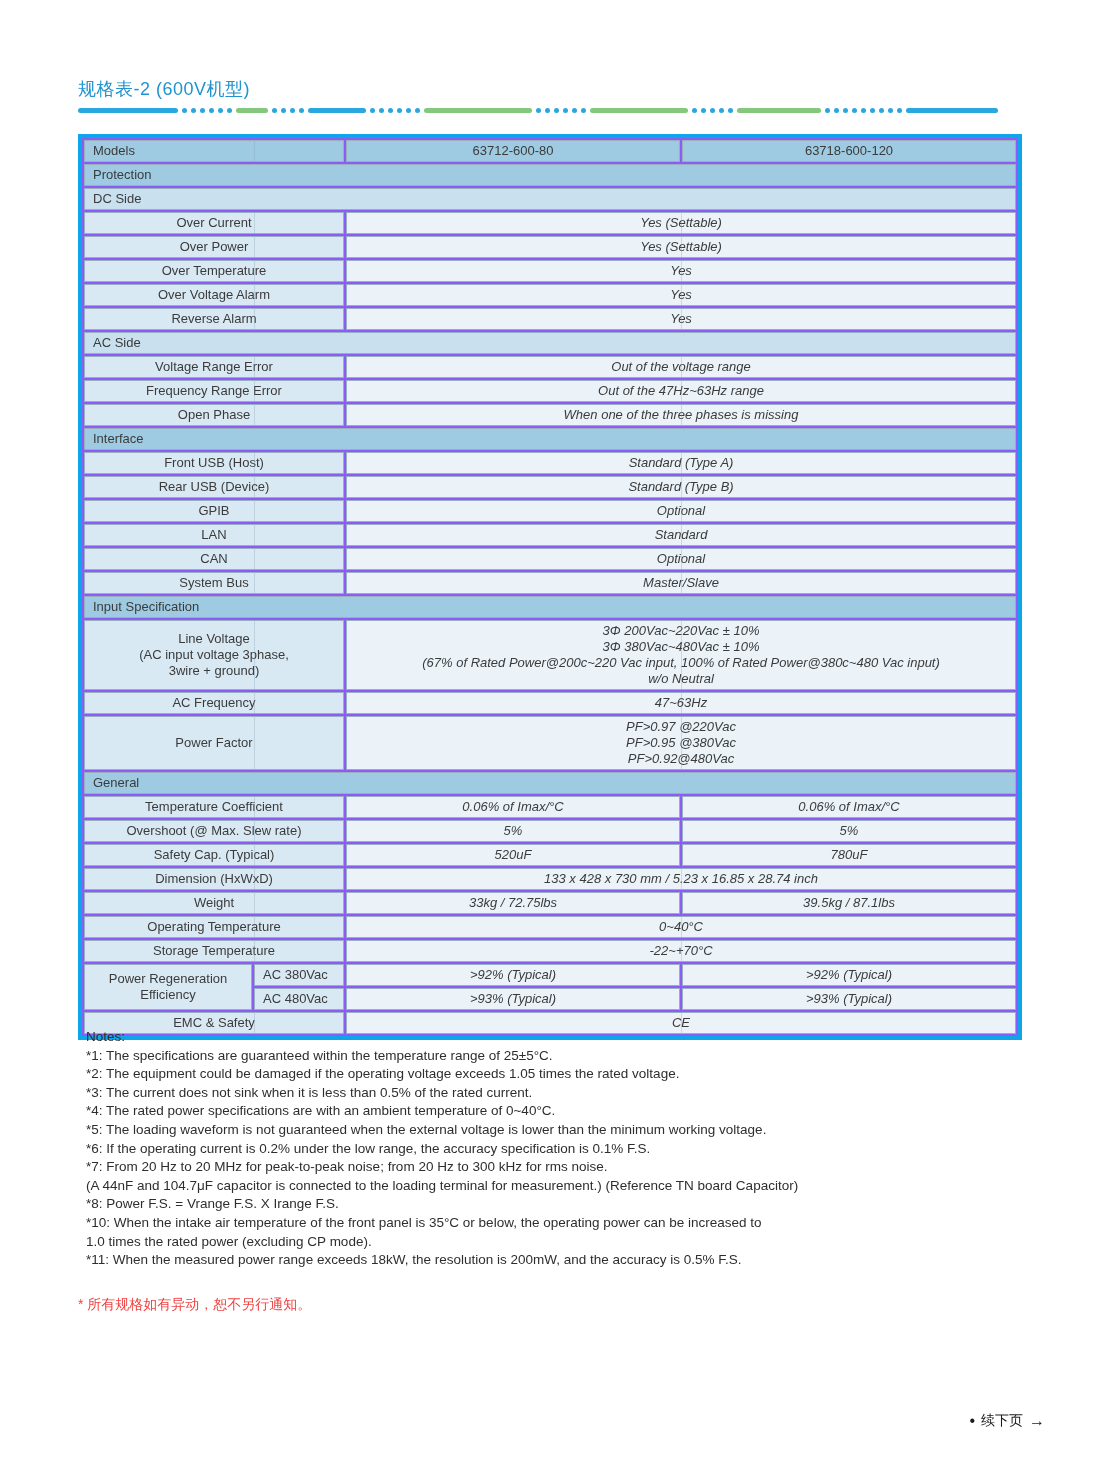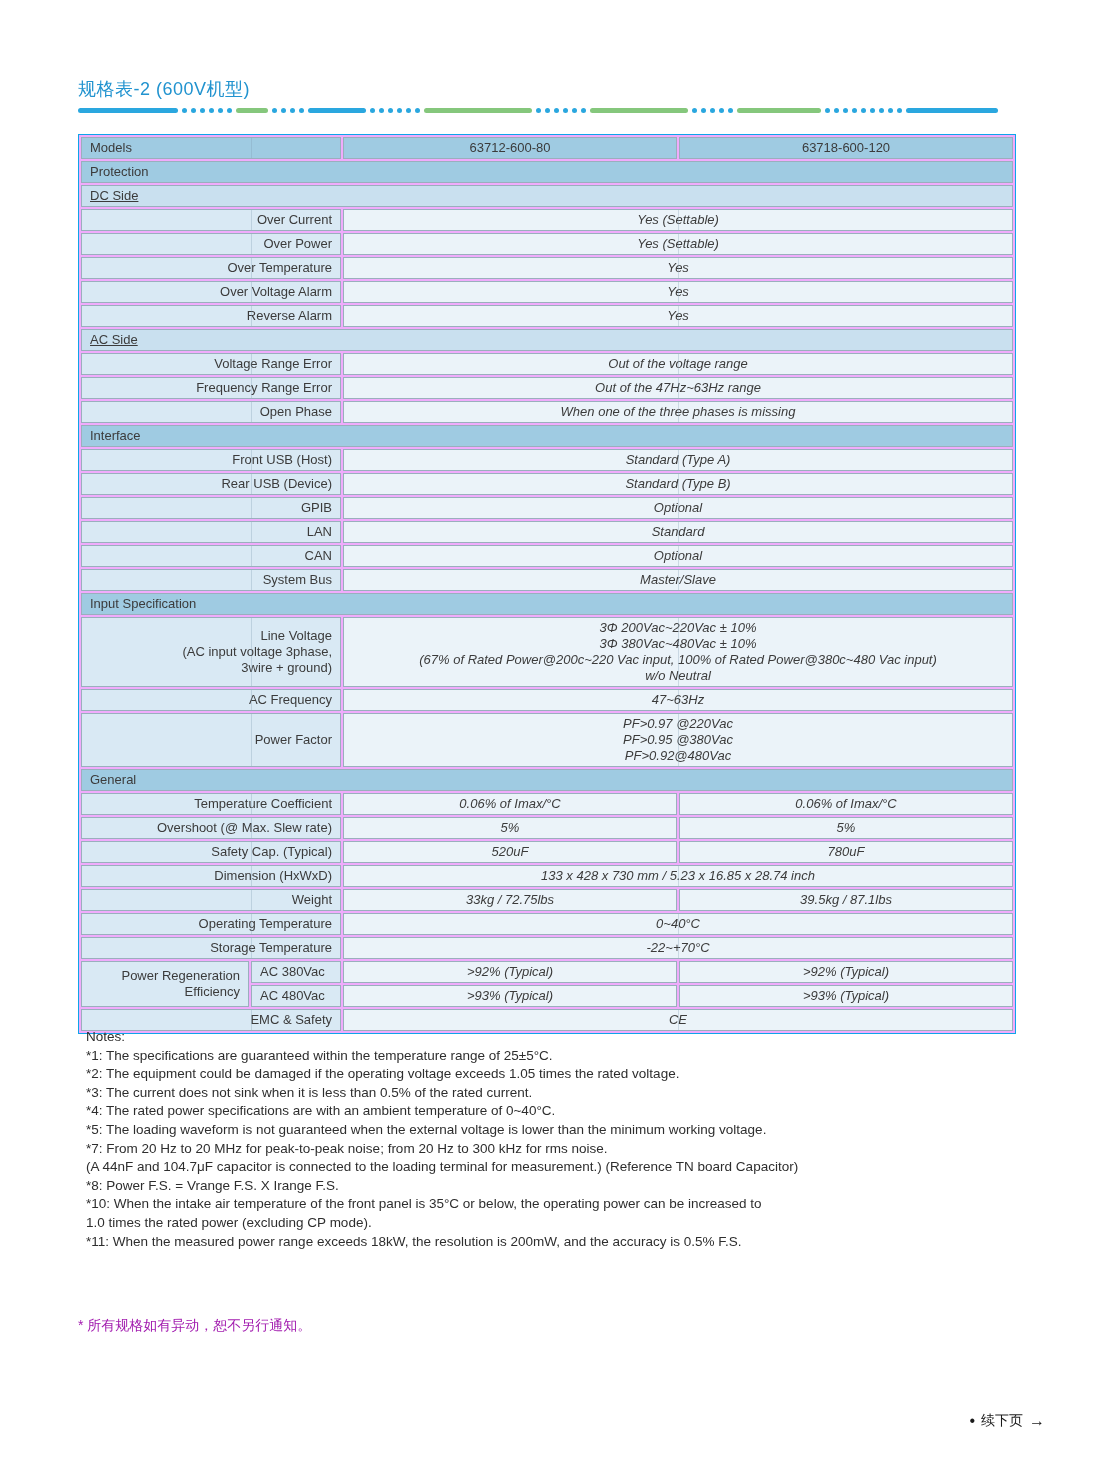--- a/index.html
+++ b/index.html
@@ -23,56 +23,56 @@
     position: absolute; left: 78px; top: 107px; width: 947px; height: 6px;
     display: flex; align-items: center; gap: 4px; overflow: hidden;
   }
   .sep-line { height: 5px; border-radius: 3px; flex: 0 0 auto; }
   .sep-dot  { width: 5px; height: 5px; border-radius: 50%; flex: 0 0 auto; }
 
   .spec-table-wrap { position: absolute; left: 78px; top: 134px; }
   table.spec {
     border-collapse: separate; border-spacing: 2px;
     table-layout: fixed; width: 936px;
-    border: 1px solid #0ea5e9;
-    background: #f0abfc;
+    border: 4px solid #0ea5e9;
+    background: #8b5cf6;
   }
   table.spec td {
     border: 1px solid #9aafbd;
     font-size: 13px; line-height: 16px;
     padding: 2px 8px;
     color: #3b3b3b;
     position: relative;
     white-space: pre-line;
     overflow: hidden;
   }
   td.cell-section    { background: #9fcbe2; text-align: left; }
-  td.cell-subsection { background: #c9e0ef; text-align: left; text-decoration: underline; }
-  td.cell-label      { background: #d9e9f4; text-align: right; }
+  td.cell-subsection { background: #c9e0ef; text-align: left; }
+  td.cell-label      { background: #d9e9f4; text-align: center; }
   td.cell-sublabel   { background: #d9e9f4; text-align: left; }
   td.cell-value      { background: #ebf3f9; text-align: center; font-style: italic; }
   td.center          { text-align: center; }
   td.faint-split::after {
     content: ""; position: absolute; top: 0; bottom: 0; left: 169px; width: 1px;
     background: rgba(125, 155, 175, 0.30);
   }
   td.faint-mid::after {
     content: ""; position: absolute; top: 0; bottom: 0; left: 50%; width: 1px;
     background: rgba(125, 155, 175, 0.30);
   }
 
   .notes {
     position: absolute; left: 78px; top: 1028px; width: 930px;
     font-size: 13.5px; line-height: 18.6px; color: #2e2e2e;
   }
   .notes .note-line { white-space: pre-wrap; margin-left: 8px; }
 
   .disclaimer {
     position: absolute; left: 78px; top: 1296px;
-    font-size: 14px; color: #a21caf; margin-top: 21px;
+    font-size: 14px; color: #ef4444;
   }
 
   .page-footer {
     position: absolute; top: 1412px; right: 57px;
     font-size: 14px; color: #1a1a1a;
     display: flex; align-items: center; gap: 6px;
   }
   .page-footer .bullet { font-size: 16px; line-height: 14px; }
   .page-footer .arrow  { font-size: 16px; font-weight: bold; }
 </style>
@@ -285,20 +285,21 @@
   </table>
 </div>
 
 <div class="notes">
   <div class="note-line">Notes:</div>
 <div class="note-line">*1: The specifications are guaranteed within the temperature range of 25±5°C.</div>
     <div class="note-line">*2: The equipment could be damaged if the operating voltage exceeds 1.05 times the rated voltage.</div>
     <div class="note-line">*3: The current does not sink when it is less than 0.5% of the rated current.</div>
     <div class="note-line">*4: The rated power specifications are with an ambient temperature of 0~40°C.</div>
     <div class="note-line">*5: The loading waveform is not guaranteed when the external voltage is lower than the minimum working voltage.</div>
+    <div class="note-line">*6: If the operating current is 0.2% under the low range, the accuracy specification is 0.1% F.S.</div>
     <div class="note-line">*7: From 20 Hz to 20 MHz for peak-to-peak noise; from 20 Hz to 300 kHz for rms noise.</div>
     <div class="note-line">(A 44nF and 104.7μF capacitor is connected to the loading terminal for measurement.) (Reference TN board Capacitor)</div>
     <div class="note-line">*8: Power F.S. = Vrange F.S. X Irange F.S.</div>
     <div class="note-line">*10: When the intake air temperature of the front panel is 35°C or below, the operating power can be increased to</div>
     <div class="note-line">1.0 times the rated power (excluding CP mode).</div>
     <div class="note-line">*11: When the measured power range exceeds 18kW, the resolution is 200mW, and the accuracy is 0.5% F.S.</div>
   </div>
 
 <div class="disclaimer">* 所有规格如有异动，恕不另行通知。</div>
 

